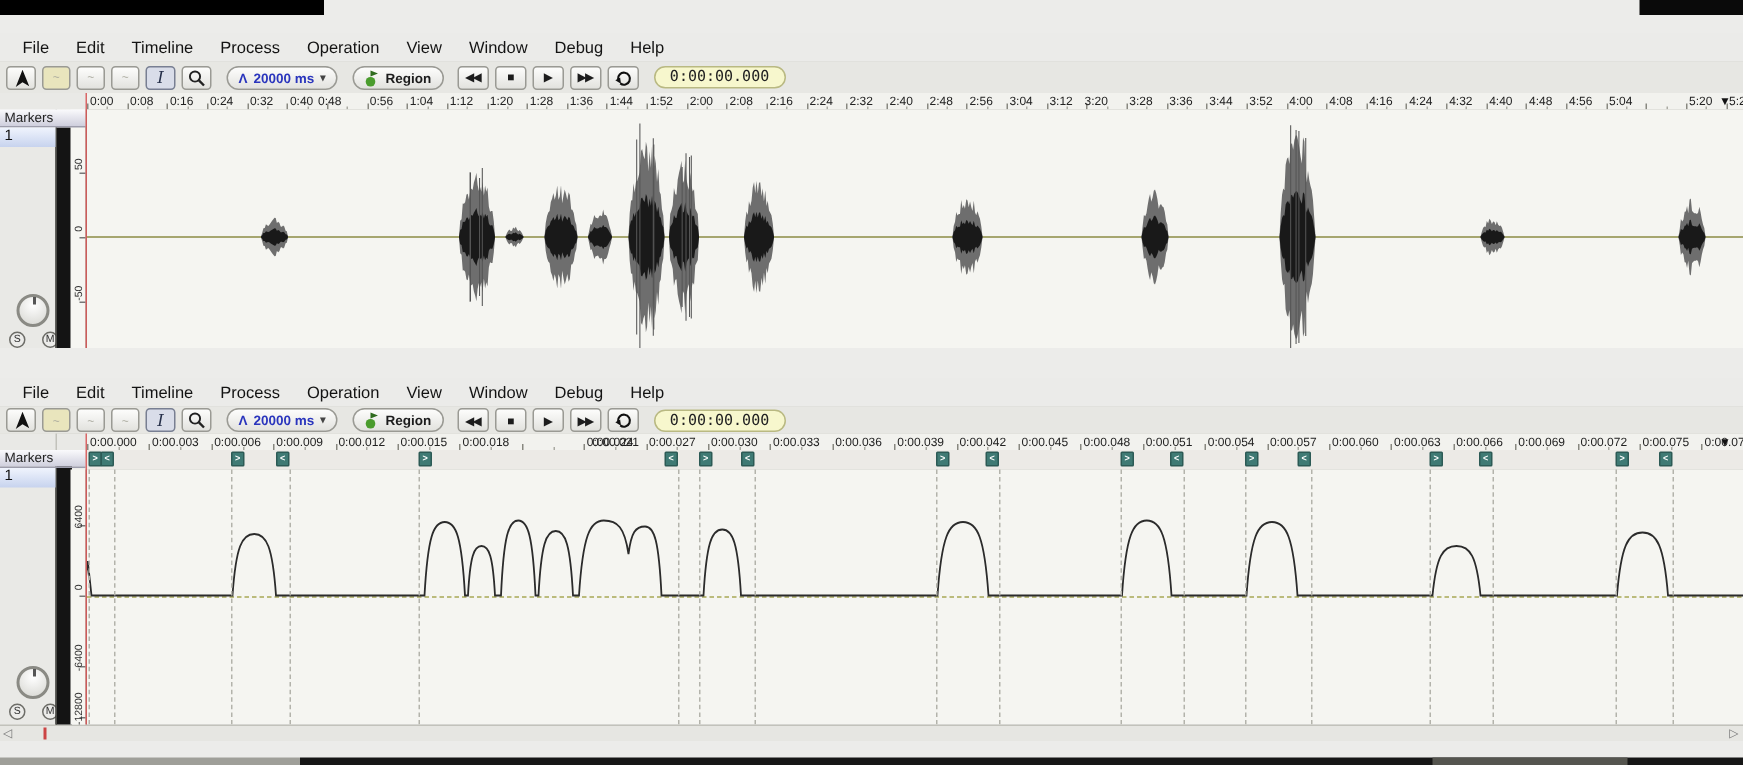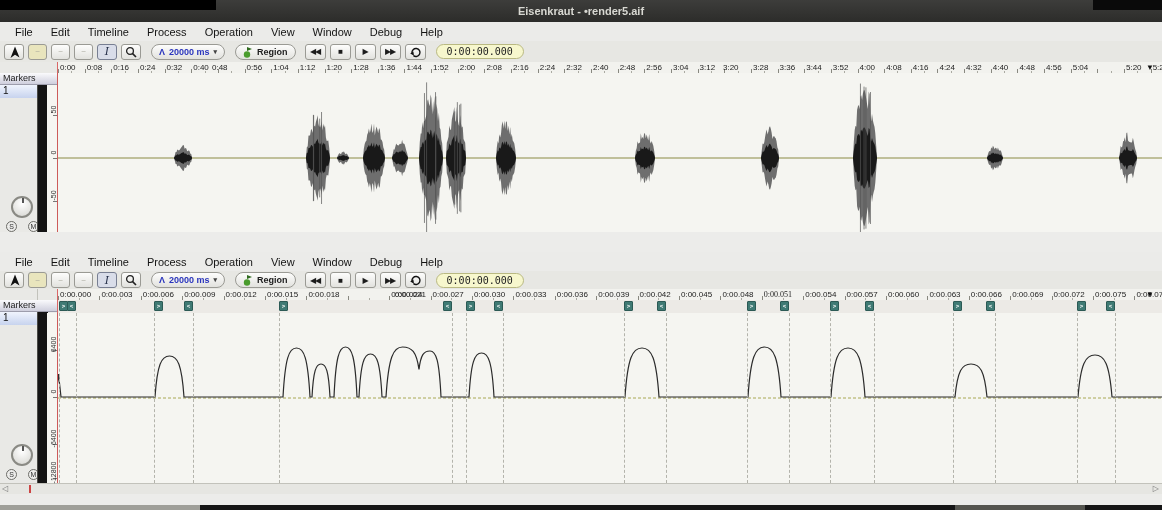--- a/index.html
+++ b/index.html
@@ -94,23 +94,20 @@
                font-size:7px;color:#444;display:flex;align-items:center;justify-content:center;
                box-sizing:border-box;background:#f2f2ef;}
   .strip{position:absolute;z-index:20;}
 </style>
 </head>
 <body>
 
 <div id="screen">
 
   <div class="window" id="win-top">
-    <div class="titlebar">
-      <span>Eisenkraut - •render5.aif</span>
-    </div>
     <div class="menubar">
         <span class="menu-item">File</span>
         <span class="menu-item">Edit</span>
         <span class="menu-item">Timeline</span>
         <span class="menu-item">Process</span>
         <span class="menu-item">Operation</span>
         <span class="menu-item">View</span>
         <span class="menu-item">Window</span>
         <span class="menu-item">Debug</span>
         <span class="menu-item">Help</span>
@@ -483,21 +480,21 @@
         <div class="rtick minor" style="left: 600.3px;"></div>
         <span class="rlabel" style="left: 581.6px;">0:00.042</span>
         <div class="rtick" style="left: 621px;"></div>
         <div class="rtick minor" style="left: 641.7px;"></div>
         <span class="rlabel" style="left: 623px;">0:00.045</span>
         <div class="rtick" style="left: 662.4px;"></div>
         <div class="rtick minor" style="left: 683.1px;"></div>
         <span class="rlabel" style="left: 664.4px;">0:00.048</span>
         <div class="rtick" style="left: 703.8px;"></div>
         <div class="rtick minor" style="left: 724.5px;"></div>
-        <span class="rlabel" style="left: 705.8px; font-family: Liberation Serif, serif;">0:00.051</span>
+        <span class="rlabel" style="left: 705.8px;">0:00.051</span>
         <div class="rtick" style="left: 745.2px;"></div>
         <div class="rtick minor" style="left: 765.9px;"></div>
         <span class="rlabel" style="left: 747.2px;">0:00.054</span>
         <div class="rtick" style="left: 786.6px;"></div>
         <div class="rtick minor" style="left: 807.3px;"></div>
         <span class="rlabel" style="left: 788.6px;">0:00.057</span>
         <div class="rtick" style="left: 828px;"></div>
         <div class="rtick minor" style="left: 848.7px;"></div>
         <span class="rlabel" style="left: 830px;">0:00.060</span>
         <div class="rtick" style="left: 869.4px;"></div>

